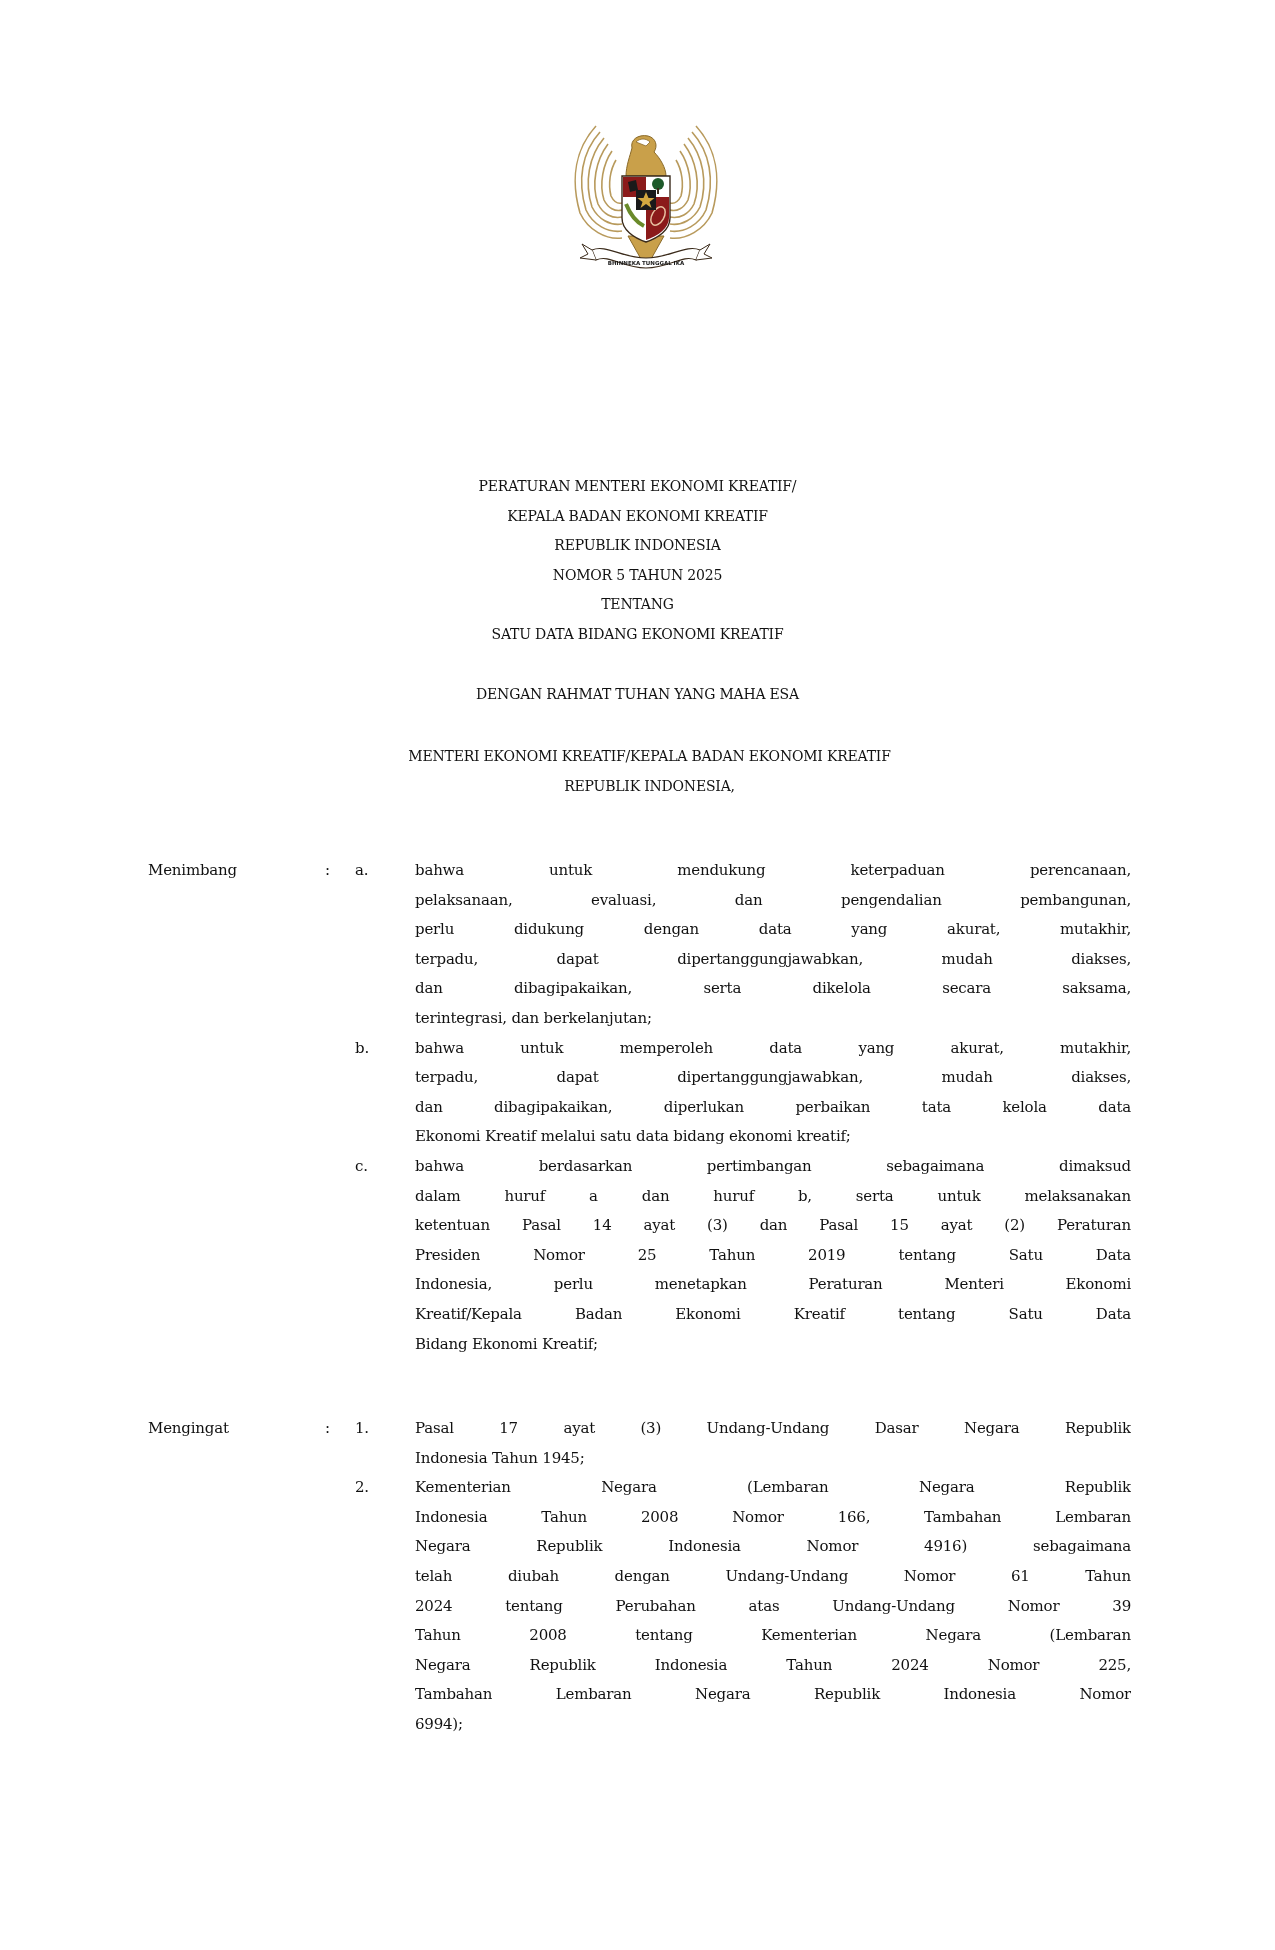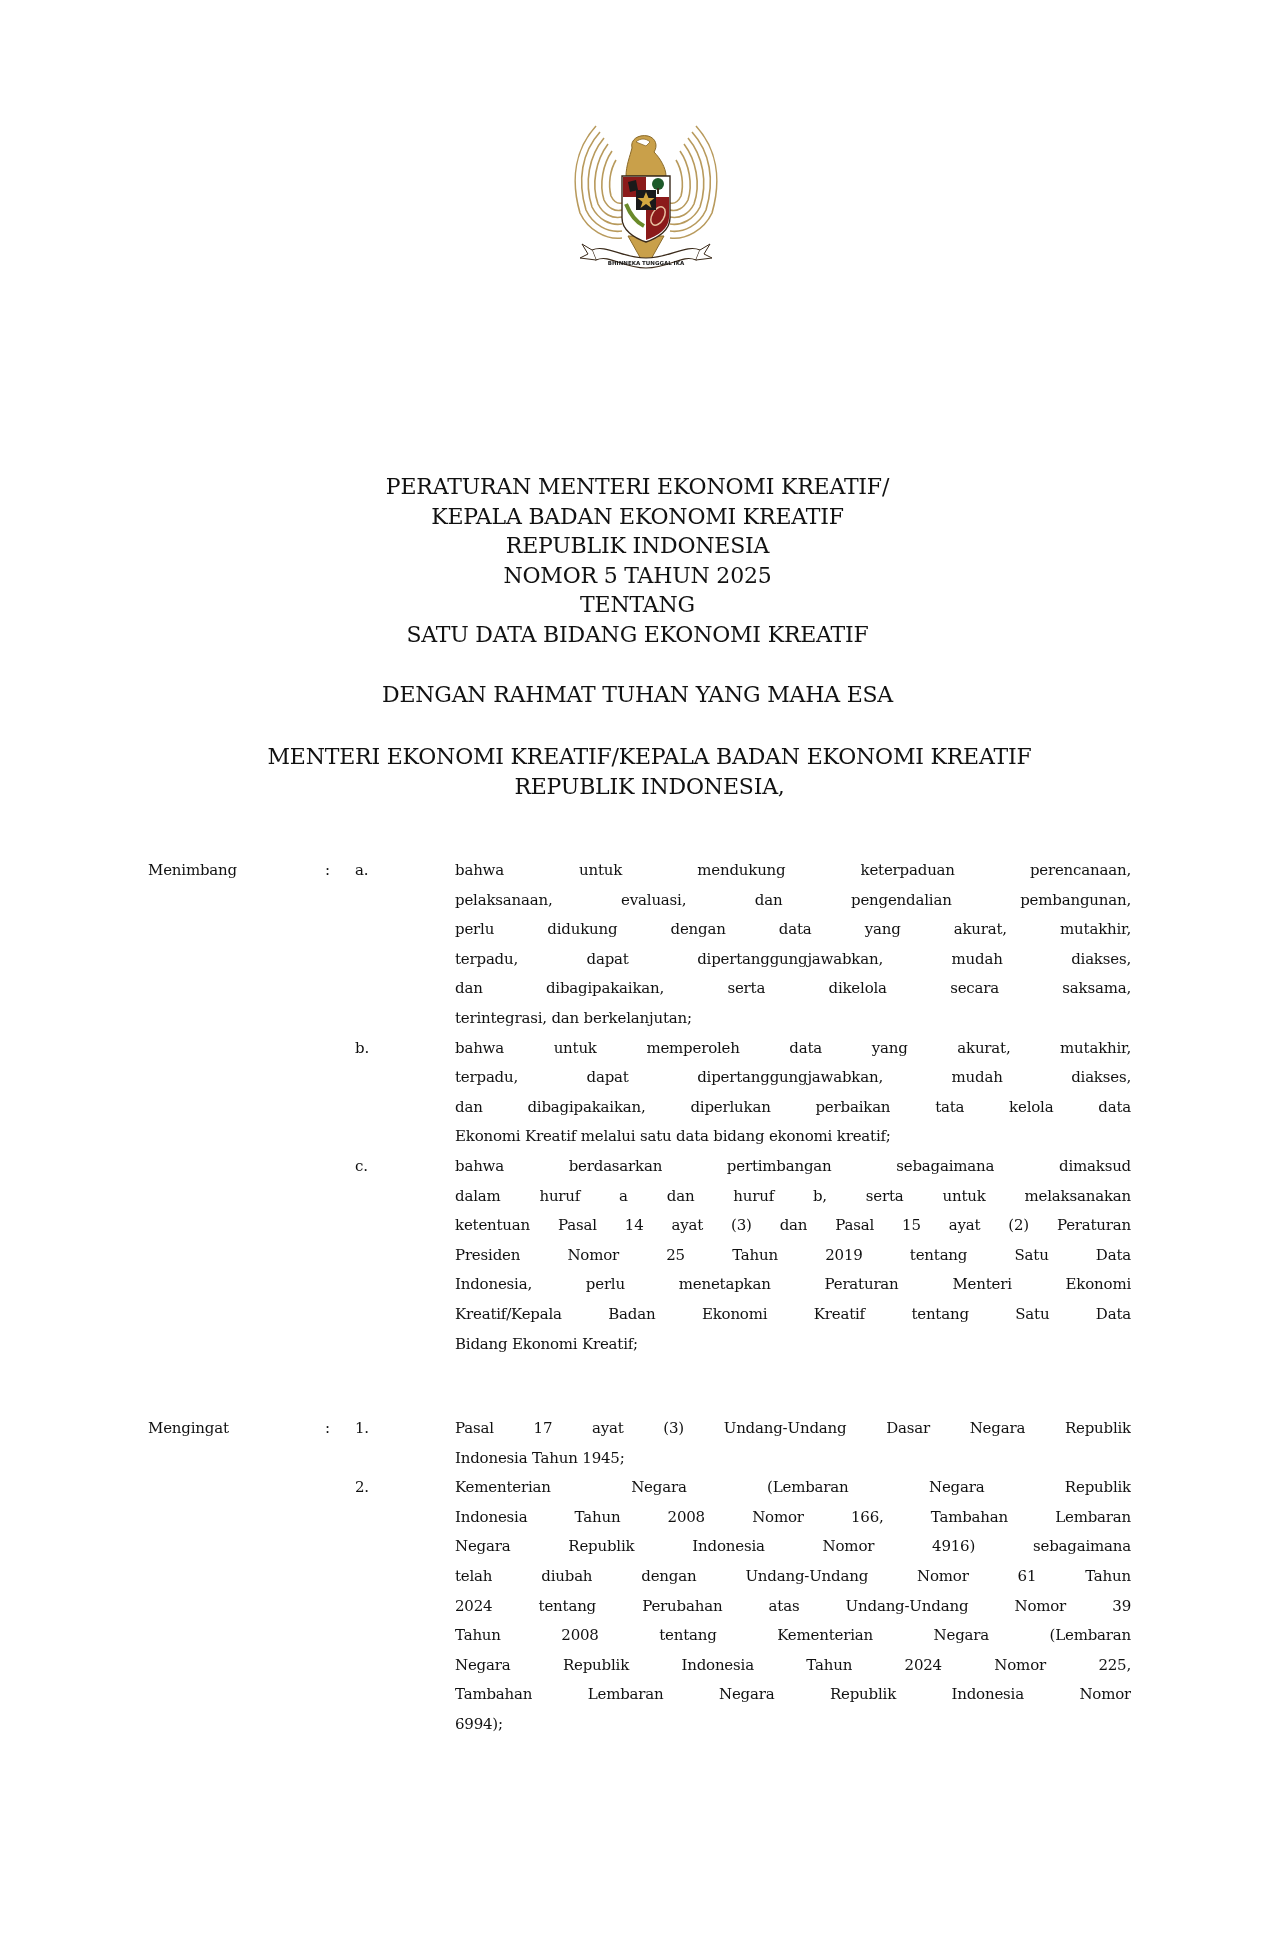--- a/index.html
+++ b/index.html
@@ -1,30 +1,30 @@
 <!DOCTYPE html>
 <html><head>
 <meta charset="utf-8">
 <style>
   html, body { margin: 0; padding: 0; background: #ffffff; }
   body { width: 1275px; height: 1950px; position: relative; overflow: hidden;
          font-family: "DejaVu Serif", serif; color: #111111; }
   .emblem { position: absolute; left: 566px; top: 118px; width: 160px; height: 162px; }
   .center-block { position: absolute; left: 0; width: 1275px; text-align: center;
-                  font-size: 22px; line-height: 29.6px; letter-spacing: -0.2px; }
+                  font-size: 14px; line-height: 29.6px; letter-spacing: -0.2px; }
   .title { top: 472px; }
   .basmalah { top: 680px; }
   .minister { top: 742px; padding-left: 12px; }
   .section { position: absolute; left: 0; width: 1275px; font-size: 15px; line-height: 29.6px; letter-spacing: -0.2px; }
   .sec-label { position: absolute; left: 148px; }
   .sec-colon { position: absolute; left: 325px; }
   .item { position: relative; }
   .item-marker { position: absolute; left: 355px; }
   .item-body { position: relative; left: 415px; width: 716px; }
-  .line { display: block; text-align: justify; text-align-last: justify; white-space: nowrap; height: 29.6px; margin-left: 40px; }
+  .line { display: block; text-align: justify; text-align-last: justify; white-space: nowrap; height: 29.6px; }
   .line.last { text-align-last: left; }
   .menimbang { top: 856px; }
   .mengingat { top: 1414px; }
 </style>
 </head>
 <body>
 
 <div class="emblem">
   <svg width="160" height="162" viewBox="0 0 160 162">
 

